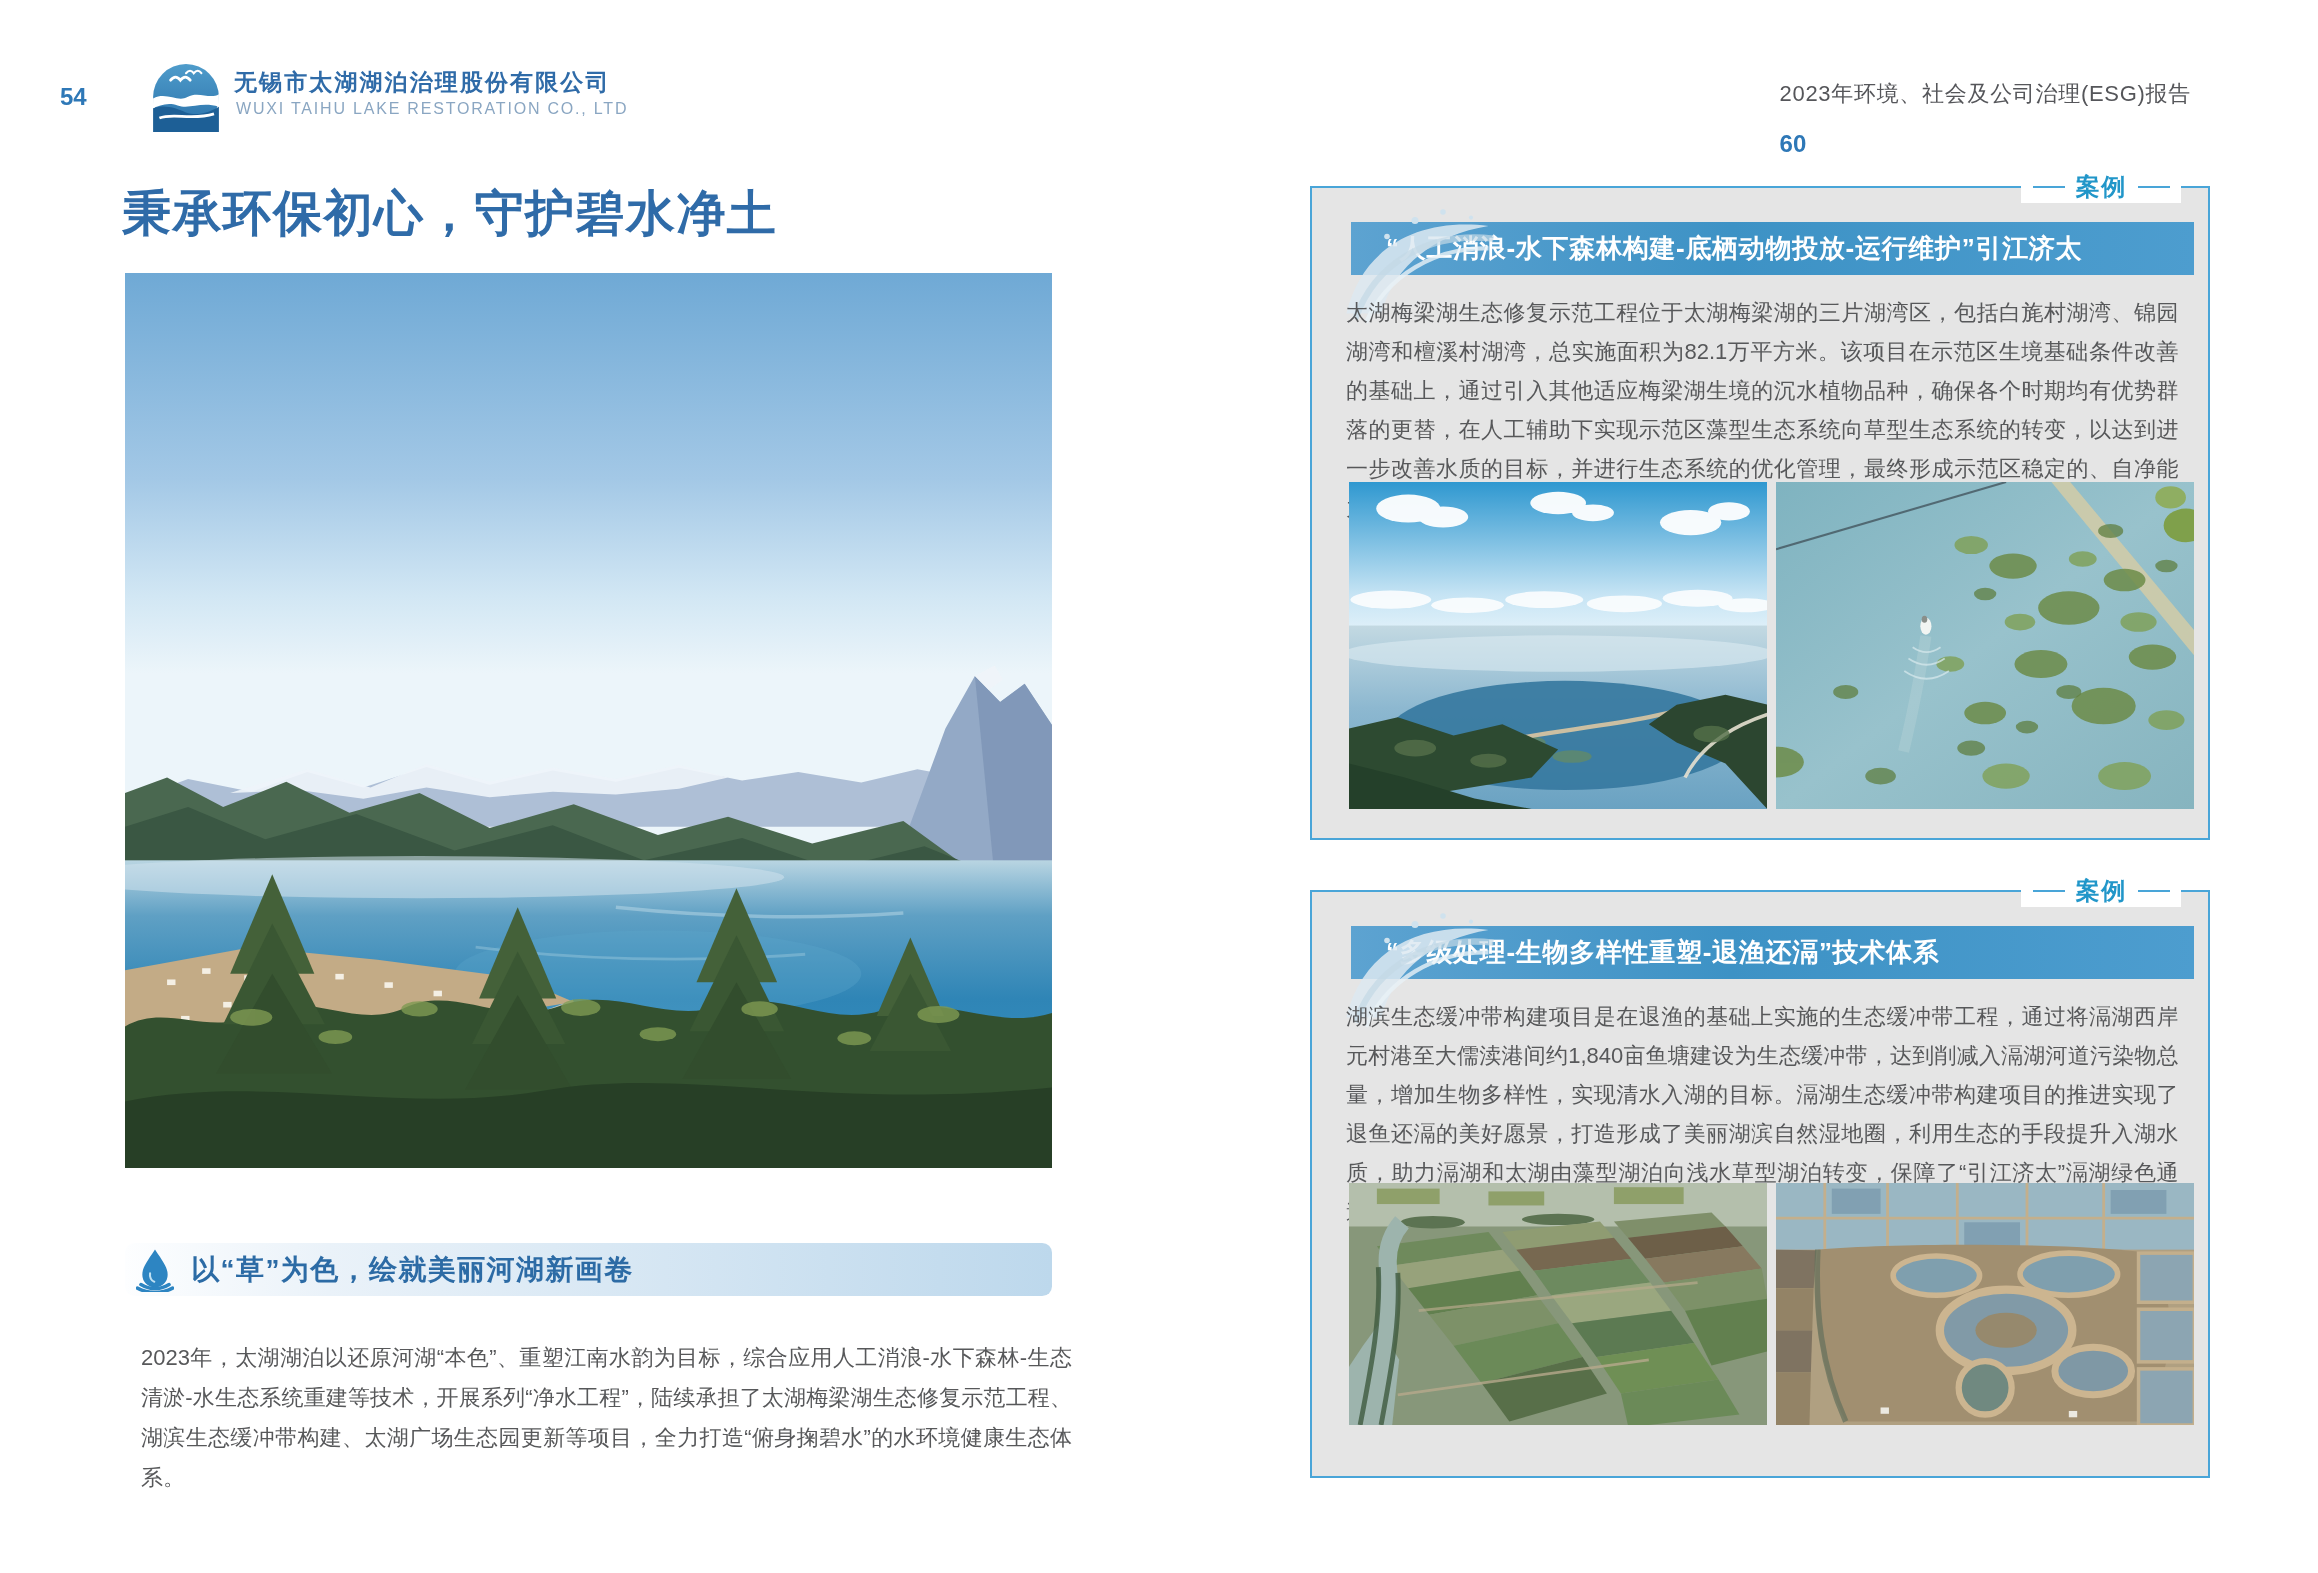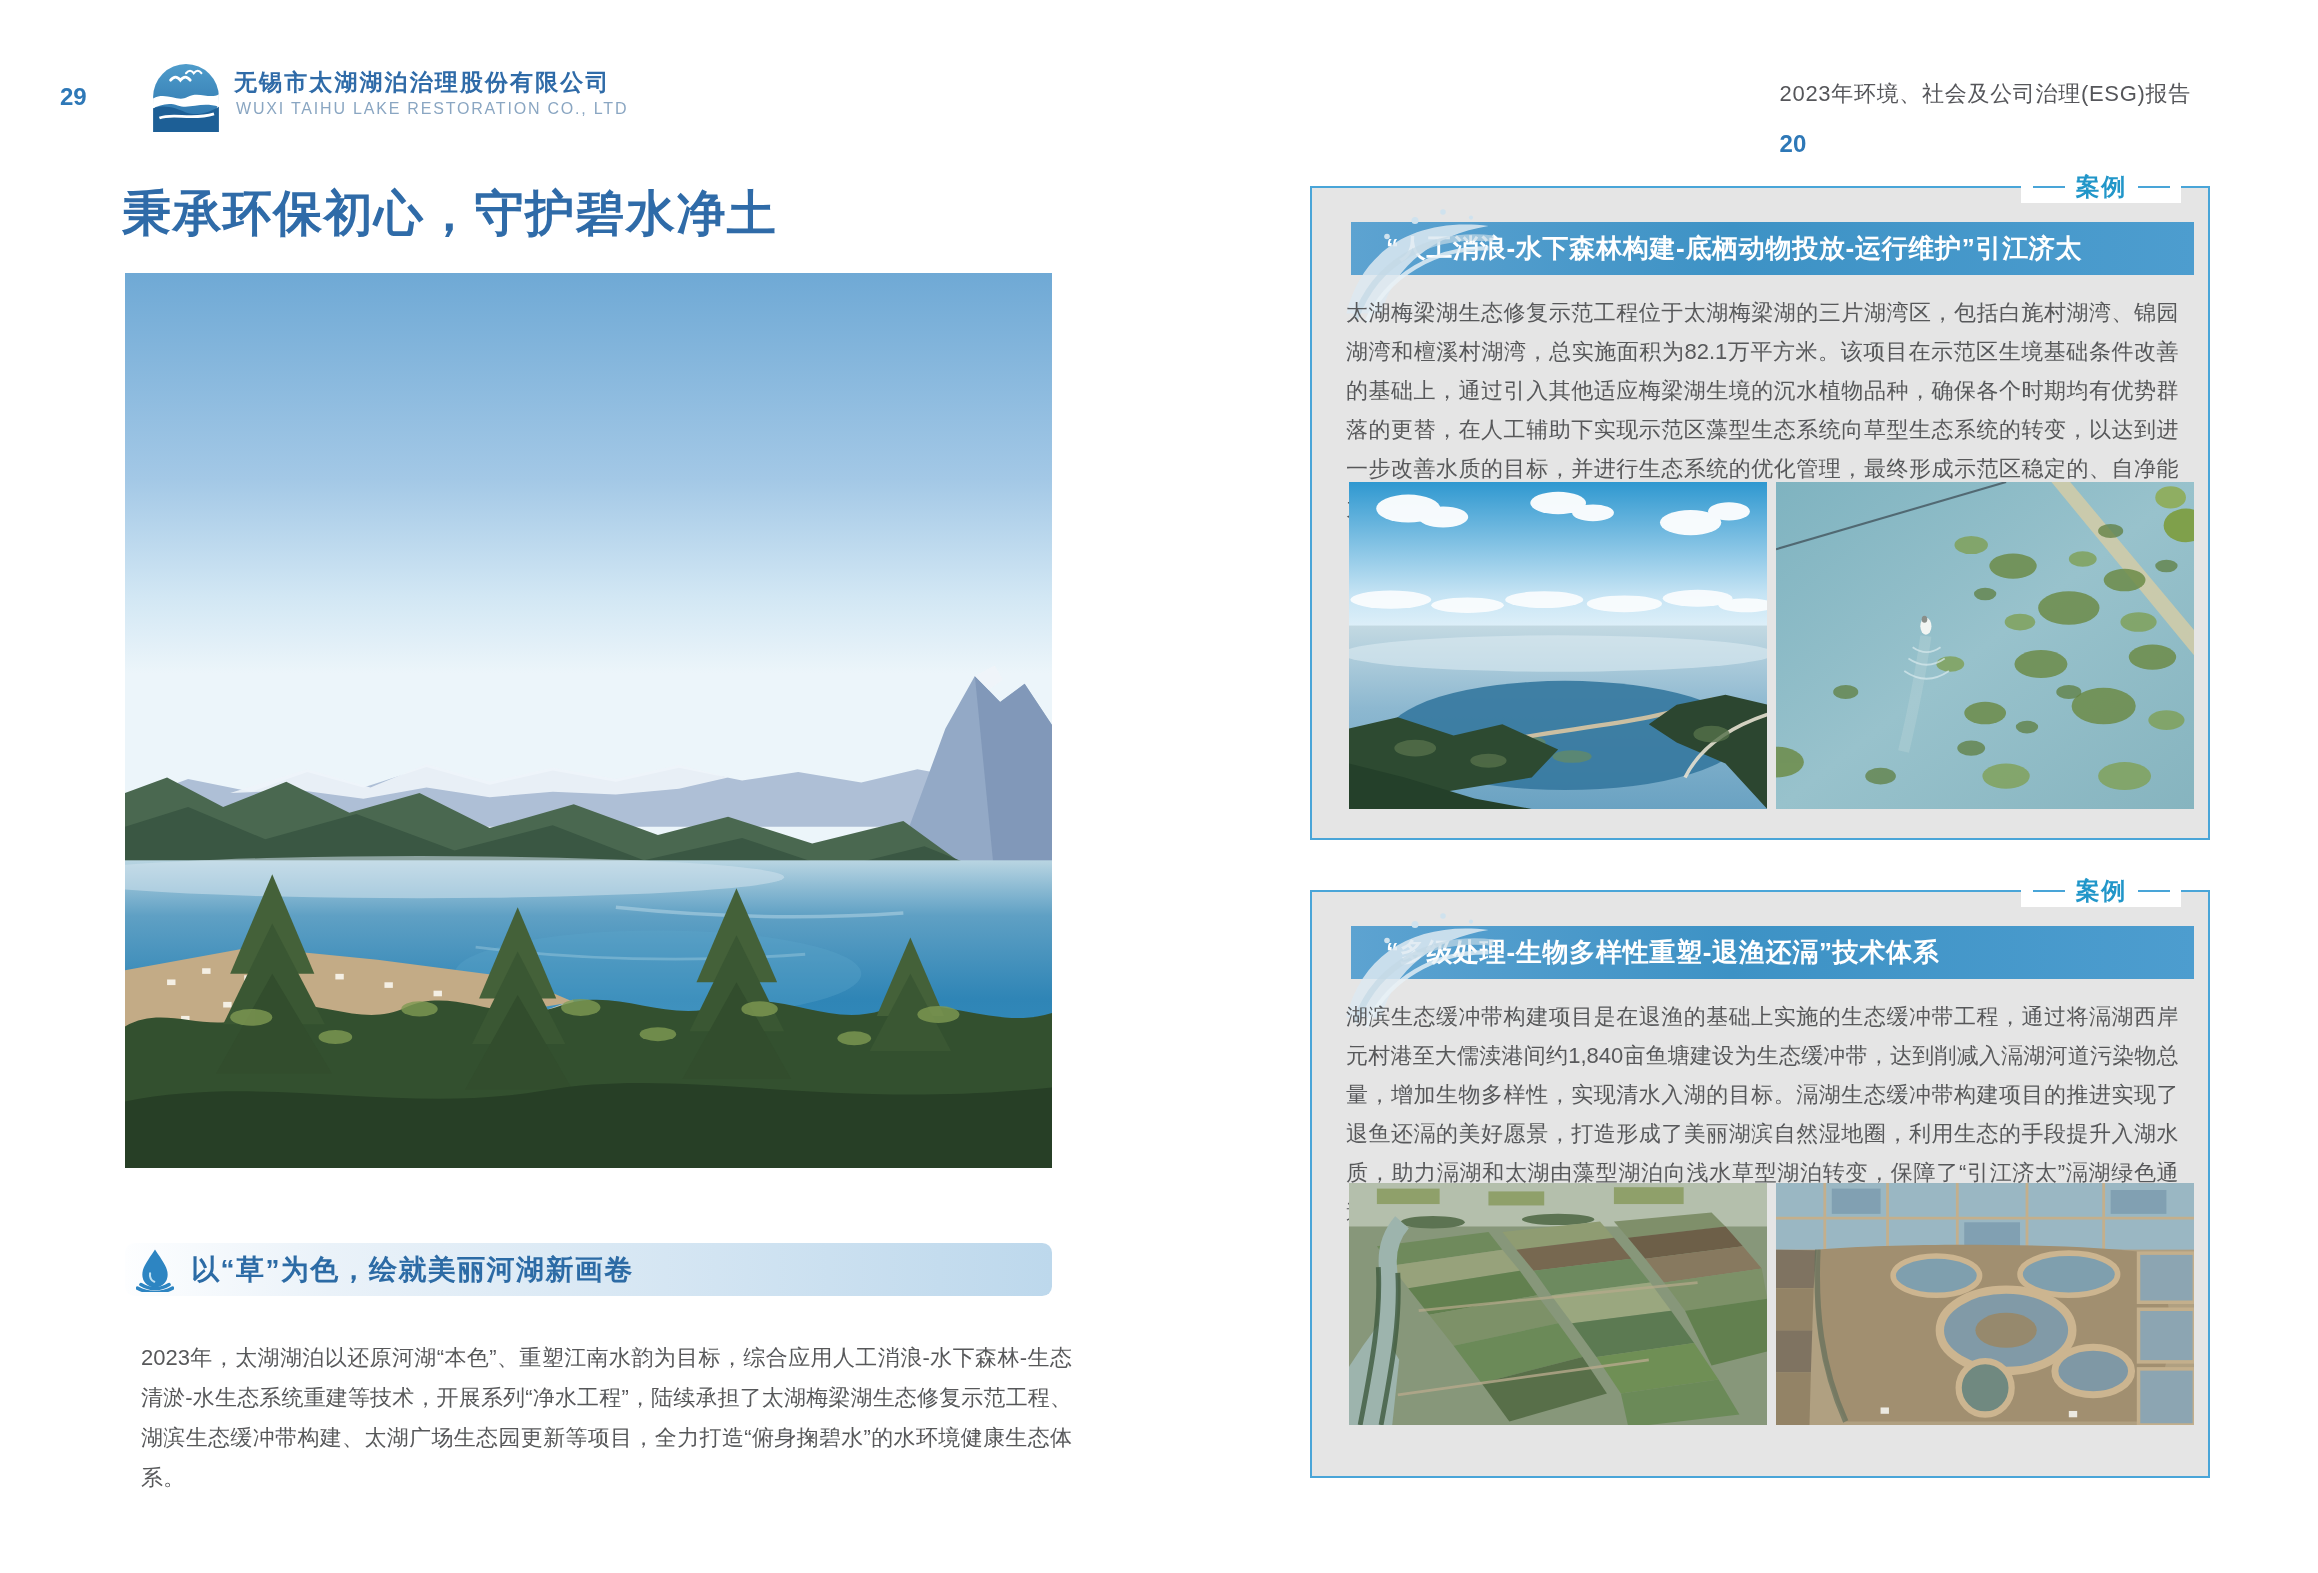--- a/index.html
+++ b/index.html
@@ -75,21 +75,21 @@
   .cap-arrow{
     position:absolute;left:50%;top:50%;transform:translate(-50%,-50%);
     width:38px;height:46px;background:#ffffff;border-radius:50%;
     display:flex;align-items:center;justify-content:center;
     color:#29a3d7;font-size:27px;font-weight:bold;
   }
 </style>
 </head>
 <body>
 
-<div class="abs pnum hdr-left-num">29</div>
+<div class="abs pnum hdr-left-num">54</div>
 
 <div class="abs logo-mark">
   <svg viewBox="0 0 100 100">
     <defs>
       <linearGradient id="lg" x1="0" y1="0" x2="0" y2="1">
         <stop offset="0" stop-color="#4f9ccb"></stop>
           <stop offset="1" stop-color="#2a71aa"></stop>
       </linearGradient>
     </defs>
     <circle cx="50" cy="50" r="47" fill="url(#lg)"></circle>
@@ -98,21 +98,21 @@
     <path d="M12,80 C32,72 58,84 90,74" stroke="#ffffff" stroke-width="4" fill="none"></path>
     <path d="M28,26 q7,-9 14,0 q7,-9 14,0" stroke="#ffffff" stroke-width="4" fill="none" stroke-linecap="round"></path>
     <path d="M50,16 q6,-7 11,0 q6,-7 11,0" stroke="#ffffff" stroke-width="3" fill="none" stroke-linecap="round"></path>
   </svg>
 </div>
 <div class="abs logo-zh">无锡市太湖湖泊治理股份有限公司</div>
 <div class="abs logo-en">WUXI TAIHU LAKE RESTORATION CO., LTD</div>
 
 <div class="abs hdr-right">
   <span class="report-title">2023年环境、社会及公司治理(ESG)报告</span>
-  <span class="pnum">20</span>
+  <span class="pnum">60</span>
 </div>
 
 <h1 class="abs main-title" style="margin:0;">秉承环保初心，守护碧水净土</h1>
 
 <div class="abs hero">
   <svg viewBox="0 0 1322 1277" preserveAspectRatio="none">
     <defs>
       <linearGradient id="skyG" x1="0" y1="0" x2="0" y2="1">
         <stop offset="0" stop-color="#6fa9d5"></stop>
           <stop offset="0.35" stop-color="#a3c8e6"></stop>

